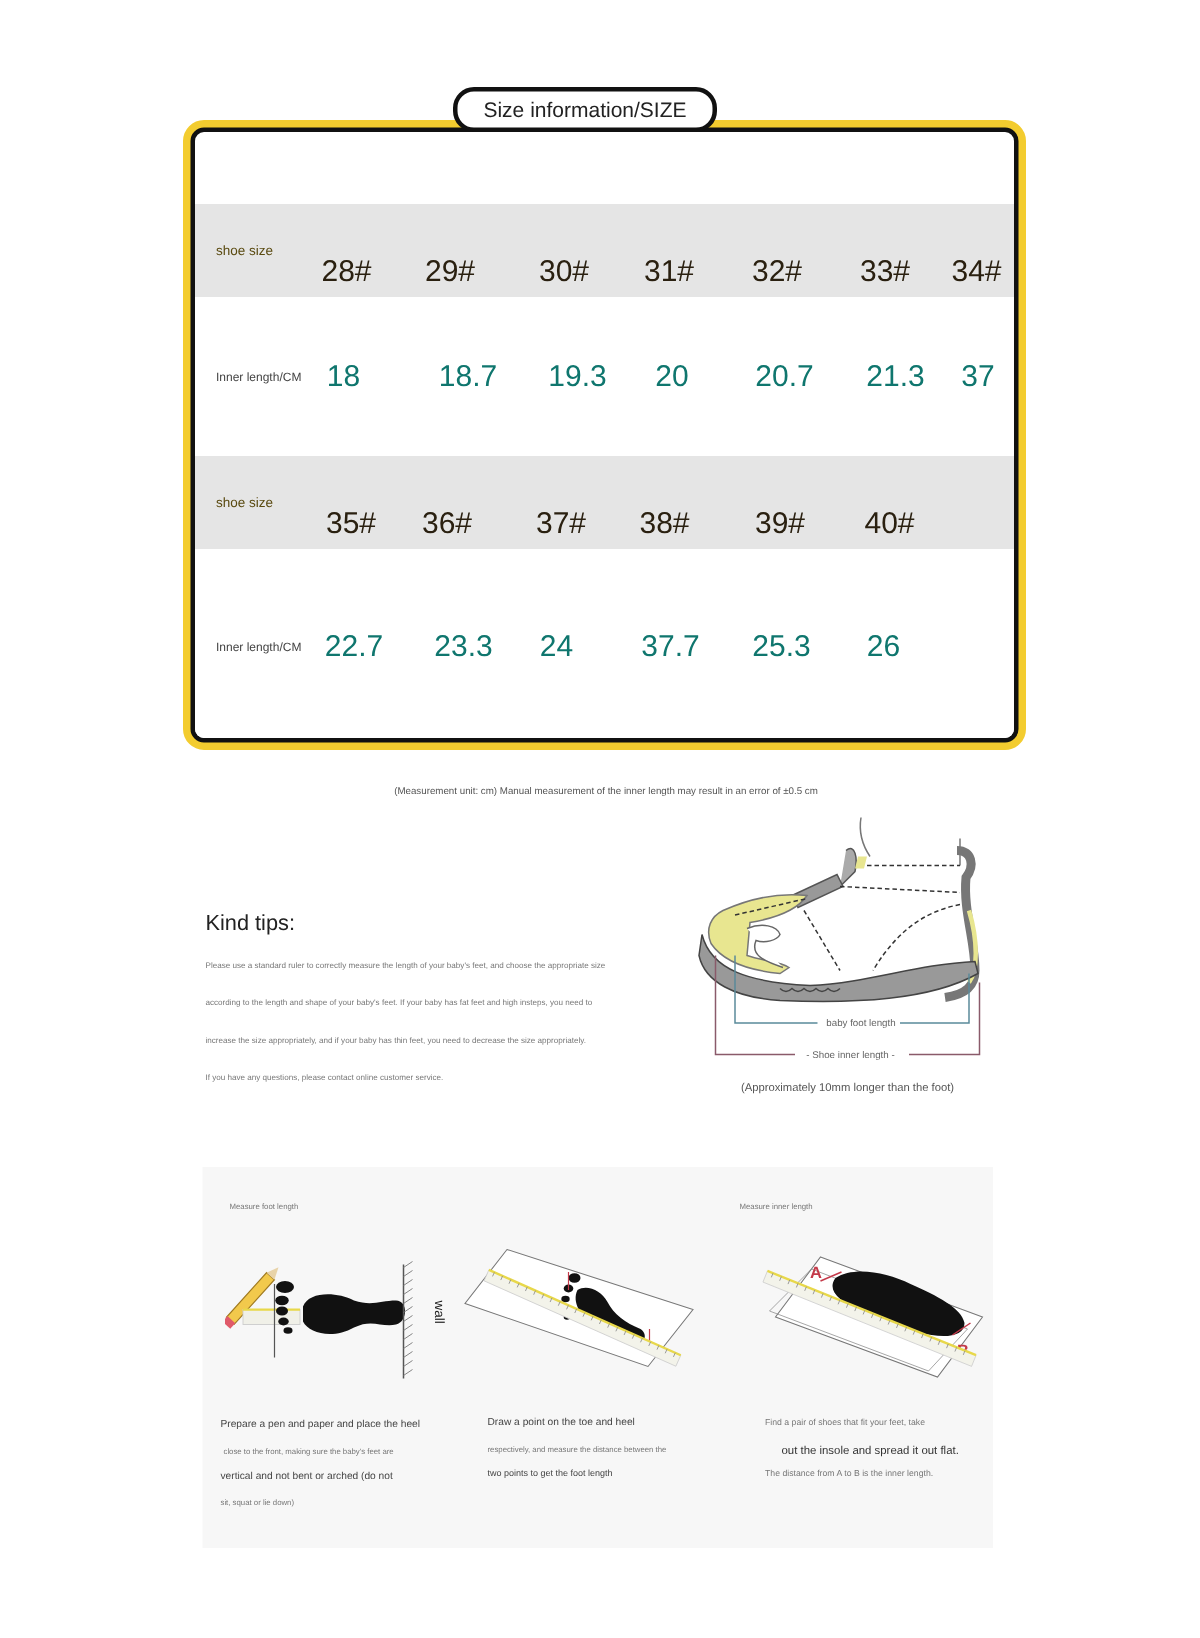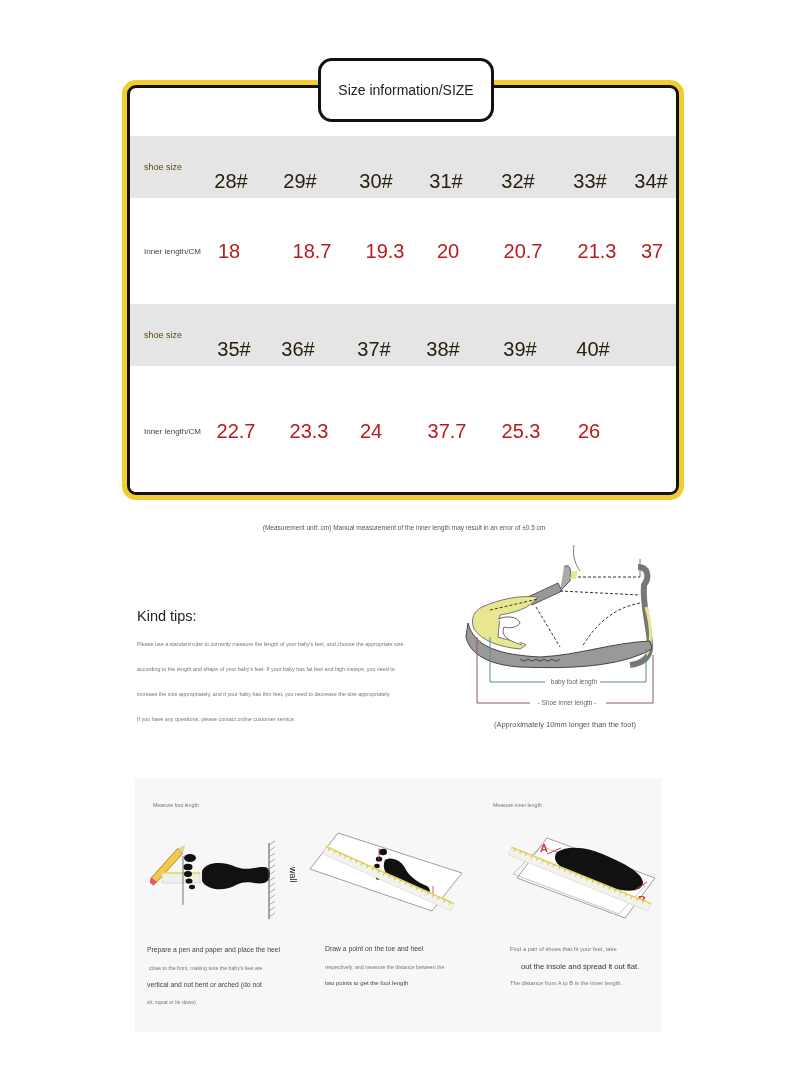--- a/index.html
+++ b/index.html
@@ -9,36 +9,36 @@
   
   .size-frame {
     position: absolute; left: 122px; top: 80px; width: 562px; height: 420px;
     border: 5px solid #f3cc2f; border-radius: 14px; background: #f3cc2f;
   }
   .size-inner {
     position: absolute; left: 0; top: 0; right: 0; bottom: 0;
     border: 3px solid #111; border-radius: 9px; background: #fff; overflow: hidden;
   }
   .size-title {
-    position: absolute; left: 318px; top: 58px; width: 176px; height: 64px;
+    position: absolute; left: 302px; top: 58px; width: 176px; height: 30px;
     background: #fff; border: 3px solid #111; border-radius: 14px;
     display: flex; align-items: center; justify-content: center;
     font-size: 14px; color: #222; z-index: 3;
   }
   .band {
     position: absolute; left: 0; right: 0; display: flex; align-items: center;
   }
   .band.yellow { background: #e5e5e5; }
   .band.white { background: #fff; }
   .row-label {
     position: absolute; left: 14px; font-size: 9px; color: #444;
   }
   .band.yellow .row-label { color: #5a4a10; }
   .cell {
-    position: absolute; font-size: 20px; color: #b91c1c; transform: translateX(-50%);
+    position: absolute; font-size: 20px; color: #0f766e; transform: translateX(-50%);
     white-space: nowrap;
   }
   .band.yellow .cell { color: #2a2010; margin-top: 28px; }
 
   .note {
     position: absolute; left: 238px; top: 524px; width: 332px; text-align: center;
     font-size: 6.5px; color: #555;
   }
 
   

